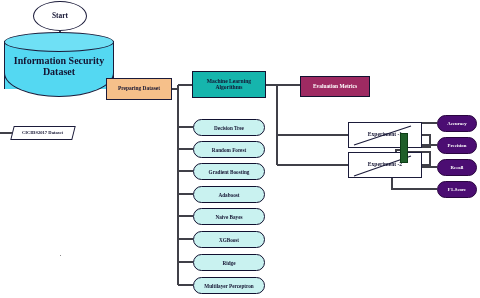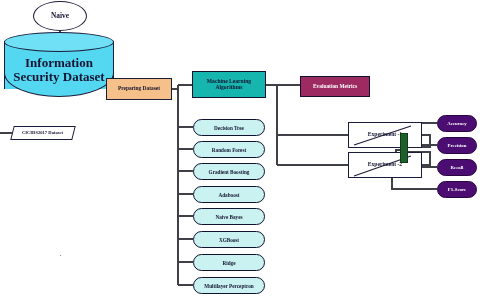--- a/index.html
+++ b/index.html
@@ -76,21 +76,21 @@
     box-sizing: border-box;
     background: #6fe0f5;
     border: 1.5px solid #1b1b3a;
     border-radius: 50% / 50%;
   }
   .n-db .cyl-label {
     position: absolute;
     left: 0; top: 24px;
     width: 110px;
     text-align: center;
-    font-size: 13px;
+    font-size: 10px;
     font-weight: bold;
     color: #141432;
     z-index: 4;
   }
 
   
   .n-para {
     left: 12px; top: 126px;
     width: 62px; height: 14px;
     background: #ffffff;
@@ -240,21 +240,21 @@
       <path d="M422 165 L430 165 L430 152 L406 152"></path>
 
       <path d="M400 140 L392 140 L392 123 L437 123"></path>
       <path d="M400 145 L396 145 L396 145 L437 145"></path>
       <path d="M400 150 L396 150 L396 167 L437 167"></path>
       <path d="M400 155 L392 155 L392 189 L437 189"></path>
     </g>
   </svg>
 
   <div class="node n-start">
-    <span>Naive</span>
+    <span>Start</span>
   </div>
 
   <div class="node n-db">
     <div class="cyl-body"></div>
     <div class="cyl-bottom"></div>
     <div class="cyl-top"></div>
     <div class="cyl-label">Information Security Dataset</div>
   </div>
 
   <div class="node n-para">

